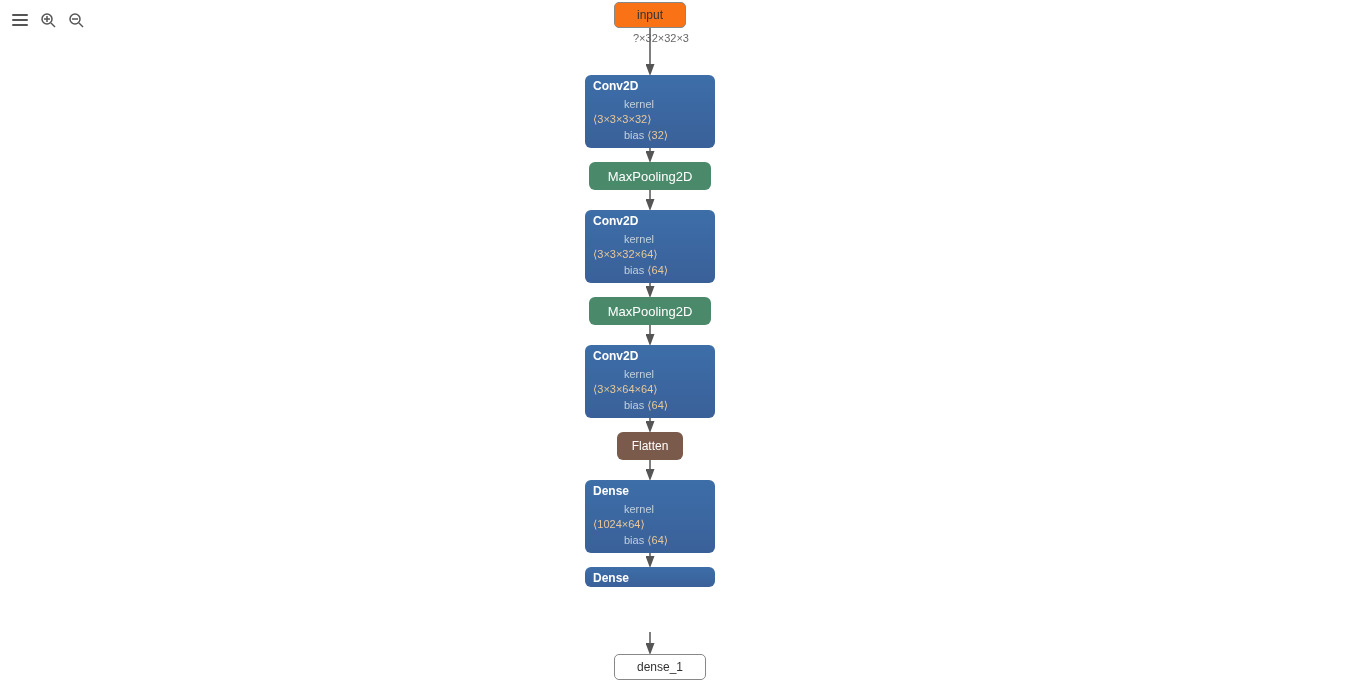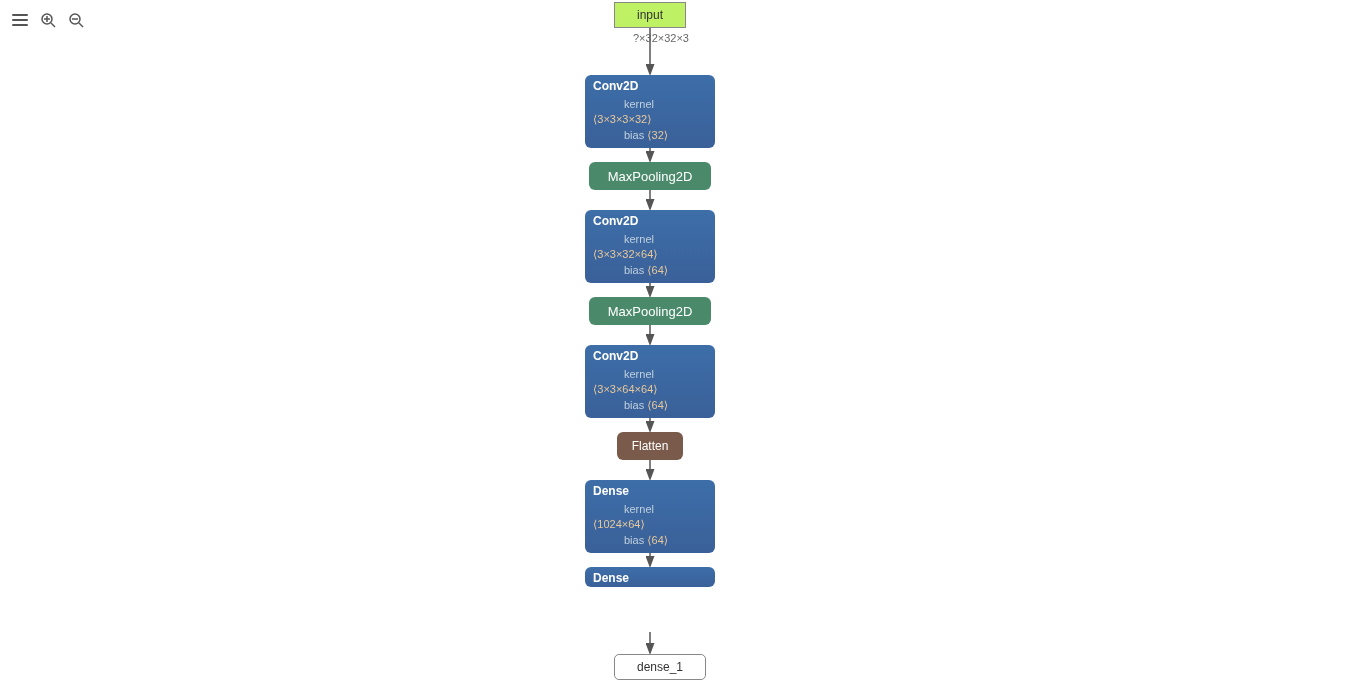--- a/index.html
+++ b/index.html
@@ -65,22 +65,22 @@
       user-select: none;
     }
 
     
     .node-input {
       left: 614px;
       top: 2px;
       width: 72px;
       height: 26px;
       border: 1.5px solid #888;
-      background: #bef264;
-      border-radius: 0;
+      background: #f97316;
+      border-radius: 5px;
       display: flex;
       align-items: center;
       justify-content: center;
       font-size: 12px;
       color: #333;
     }
 
     
     .node-output {
       border: 1.5px solid #888;

